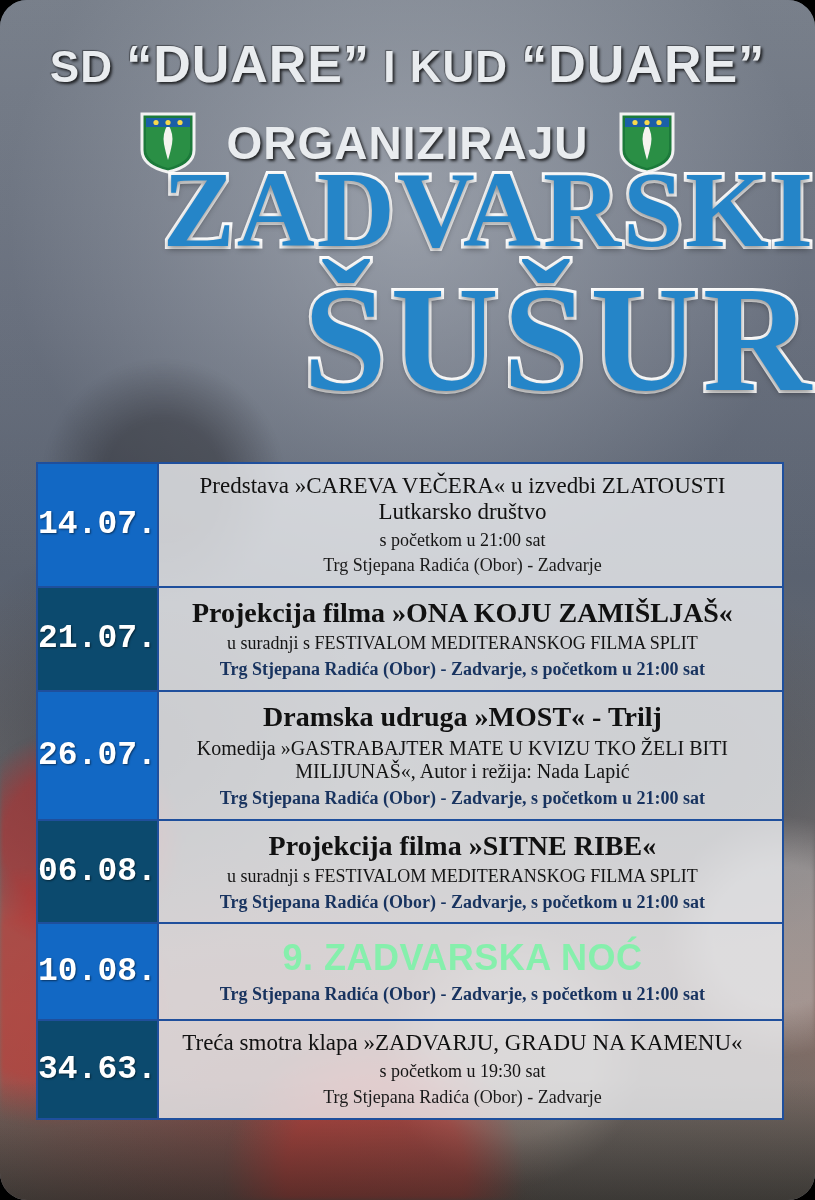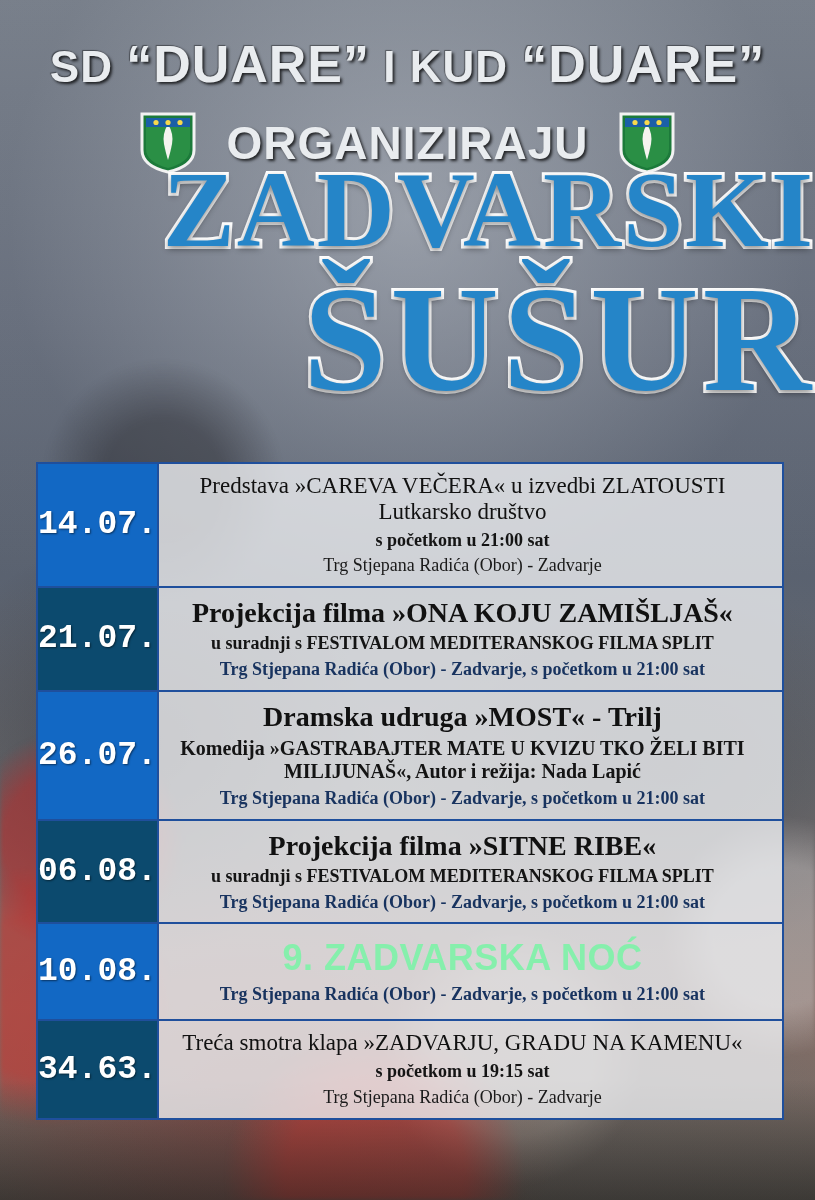--- a/index.html
+++ b/index.html
@@ -7,20 +7,21 @@
     padding: 0;
     background: #000;
   }
   .poster {
     position: relative;
     width: 815px;
     height: 1200px;
     overflow: hidden;
     font-family: "Liberation Serif", serif;
     background: #5d6470;
+    border-radius: 27px;
   }
 
   
   .bg {
     position: absolute;
     inset: 0;
     background:
       radial-gradient(ellipse 70% 45% at 50% 18%, rgba(185,190,198,0.55), rgba(90,98,110,0.1) 70%),
       radial-gradient(ellipse 40% 25% at 18% 62%, rgba(60,58,62,0.75), rgba(60,58,62,0) 70%),
       radial-gradient(ellipse 45% 22% at 82% 64%, rgba(70,72,78,0.6), rgba(70,72,78,0) 70%),
@@ -174,21 +175,21 @@
     font-size: 36px;
     font-weight: bold;
     color: #86efac;
     letter-spacing: 0.5px;
   }
   .ev-sub {
     font-size: 18px;
     color: #141414;
     line-height: 1.15;
   }
-  .ev-sub.bold { font-weight: bold; }
+  .ev-sub.bold { font-weight: normal; }
   .ev-sub.small { font-size: 20px; }
   .ev-loc {
     font-size: 18px;
     color: #18335f;
     font-weight: bold;
     line-height: 1.15;
   }
   .ev-loc.plain {
     font-weight: normal;
     color: #1a1a1a;
@@ -279,19 +280,19 @@
         <div class="date blue">10.08.</div>
         <div class="event">
           <div class="ev-title huge-red">9. ZADVARSKA NOĆ</div>
           <div class="ev-loc">Trg Stjepana Radića (Obor) - Zadvarje, s početkom u 21:00 sat</div>
         </div>
       </div>
       <div class="row">
         <div class="date green">34.63.</div>
         <div class="event">
           <div class="ev-title">Treća smotra klapa »ZADVARJU, GRADU NA KAMENU«</div>
-          <div class="ev-sub bold">s početkom u 19:15 sat</div>
+          <div class="ev-sub bold">s početkom u 19:30 sat</div>
           <div class="ev-loc plain">Trg Stjepana Radića (Obor) - Zadvarje</div>
         </div>
       </div>
     </div>
 
 </div>
 
 </body></html>

